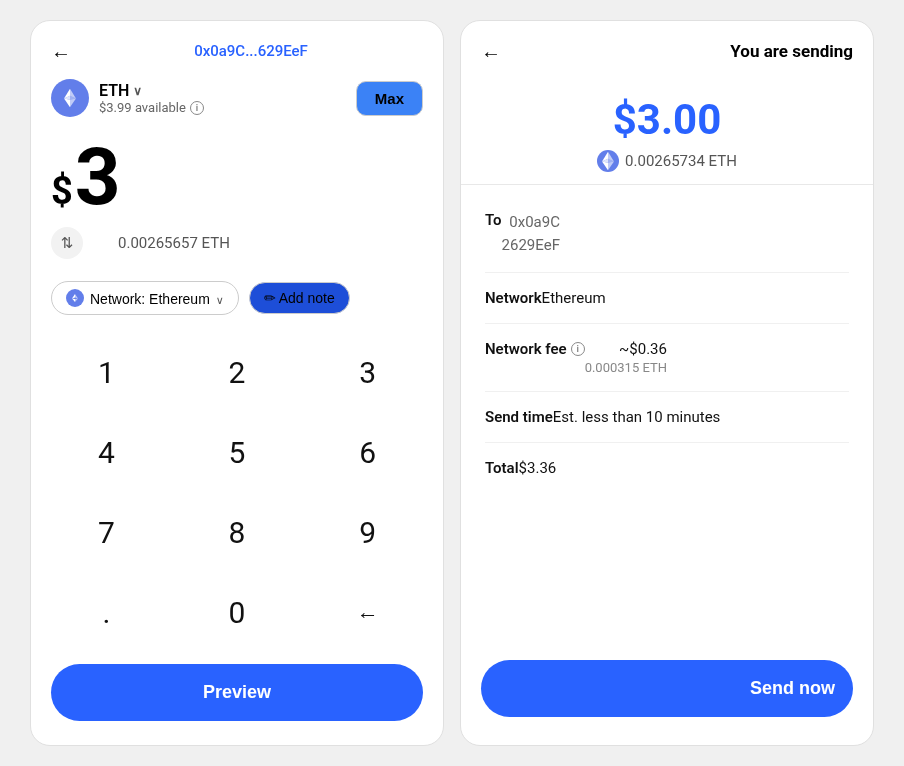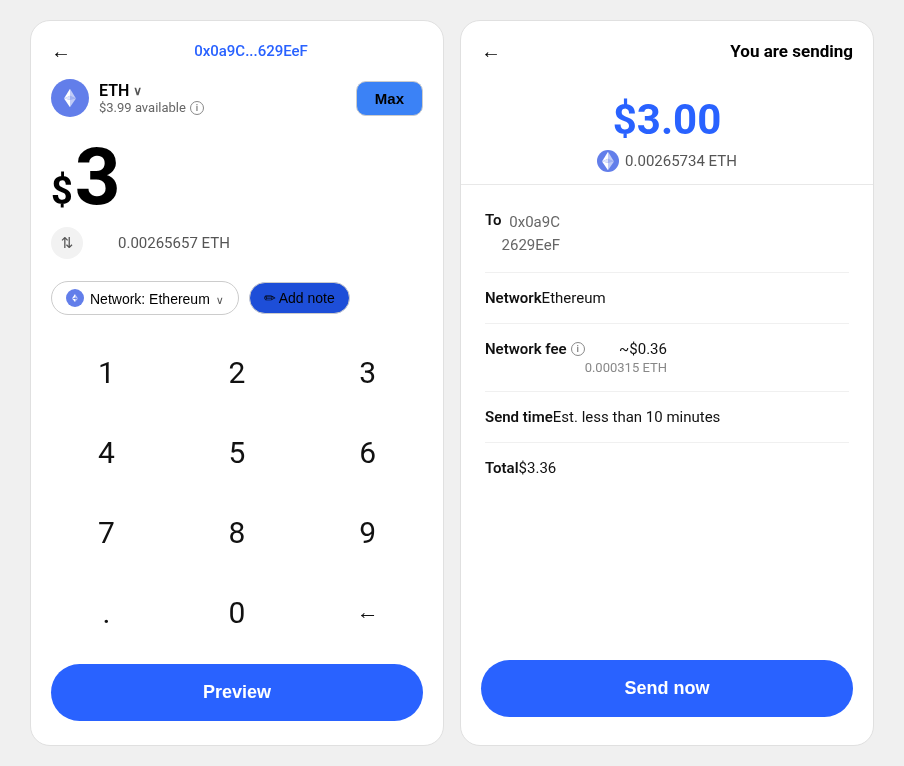--- a/index.html
+++ b/index.html
@@ -345,20 +345,21 @@
       margin: 16px 20px 28px;
       background: #2962ff;
       color: #fff;
       border: none;
       border-radius: 30px;
       padding: 18px;
       font-size: 18px;
       font-weight: 600;
       cursor: pointer;
       width: calc(100% - 40px);
+      text-align: right;
     }
   </style>
 </head>
 <body>
 
 <div class="container">
 
   <div class="panel left-panel">
 
     <div class="left-header">

